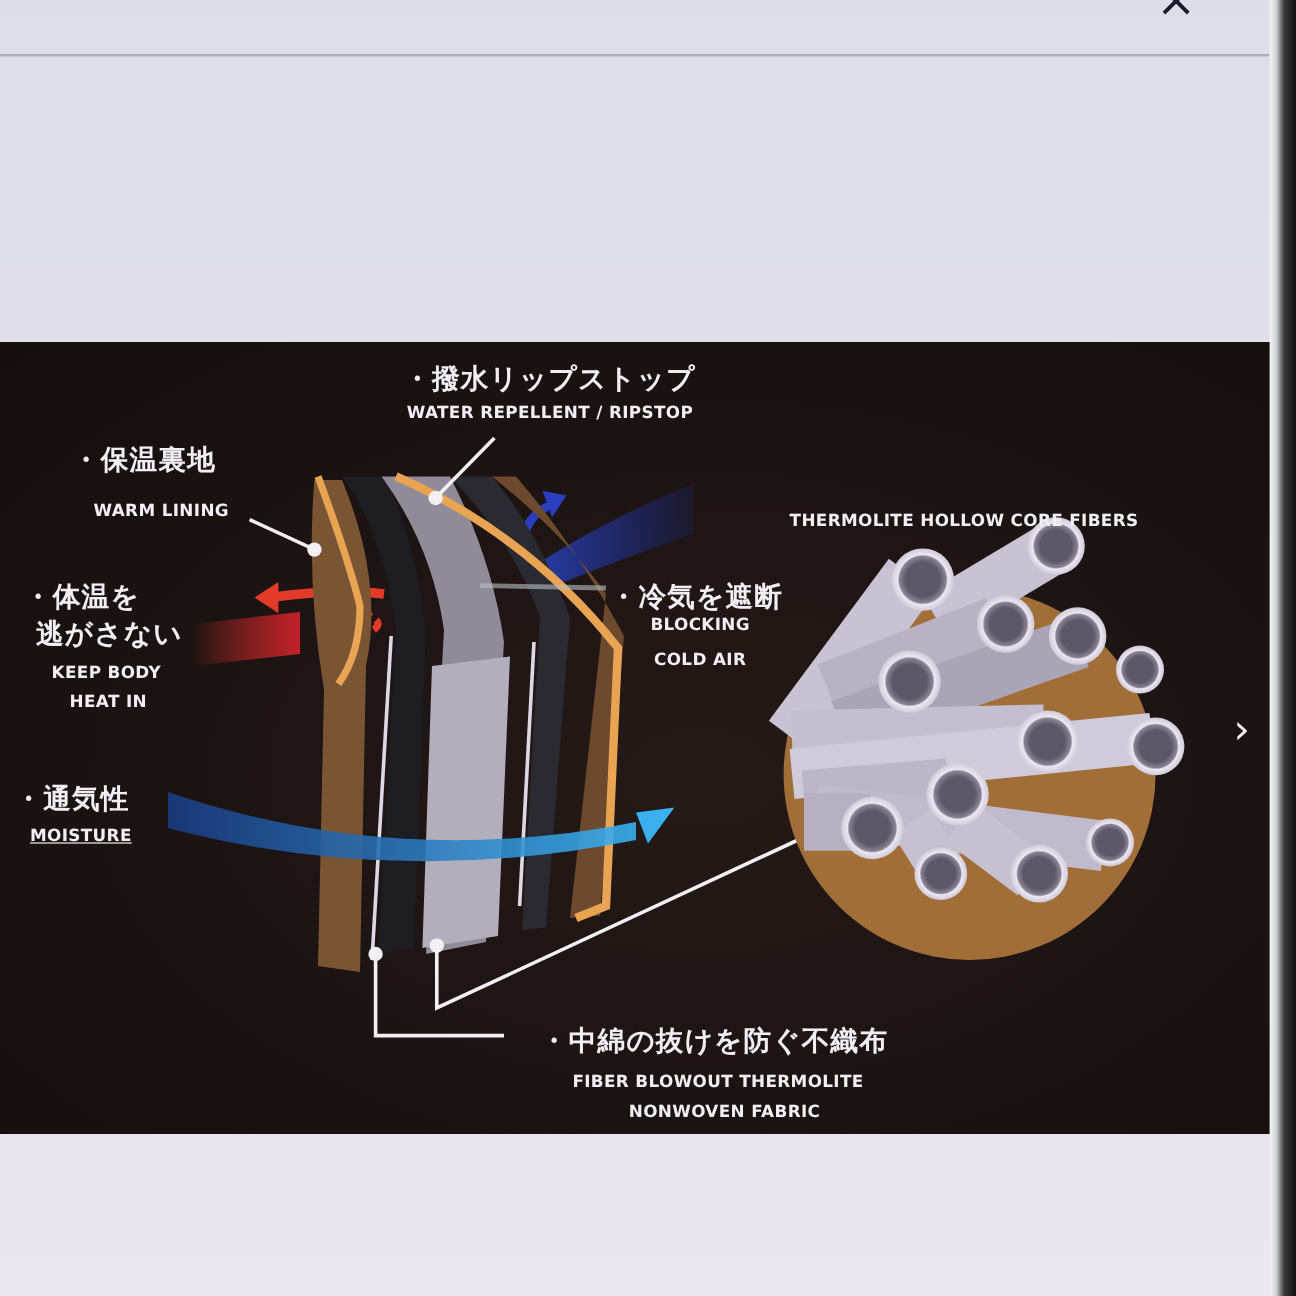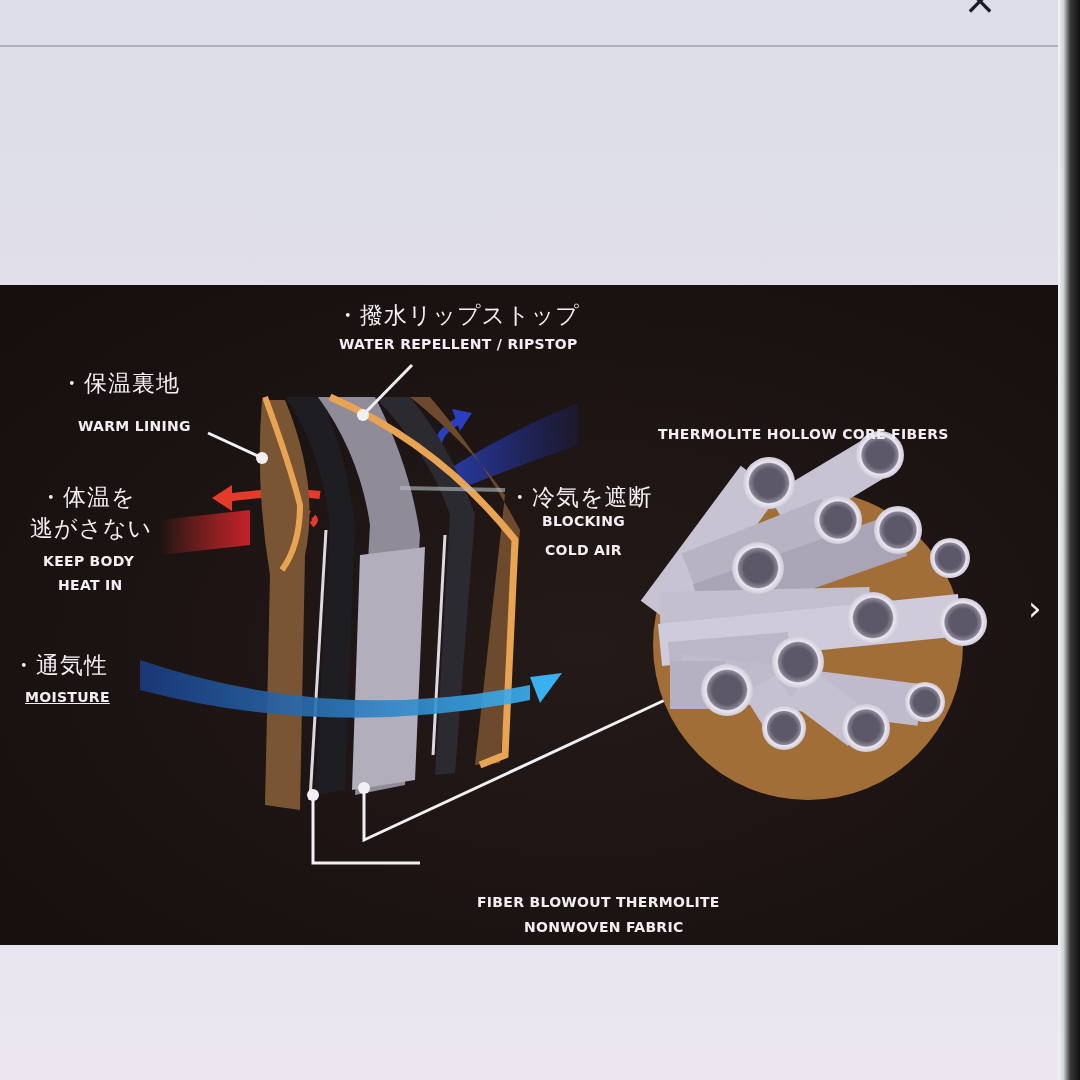--- a/index.html
+++ b/index.html
@@ -26,21 +26,21 @@
       color:#1b1b2a; font-size:40px; line-height:28px; text-align:center;
       font-family:"DejaVu Sans", sans-serif; cursor:pointer;
     }
     .diagram {
       position:absolute; left:0; top:285px; width:1062px; height:660px;
       background:#1a1211;
       background:radial-gradient(ellipse at 55% 55%, #241a18 0%, #1b1312 60%, #140e0d 100%);
     }
     .diagram svg { position:absolute; left:0; top:0; }
     .lbl { position:absolute; color:#f3eef4; font-weight:bold; white-space:nowrap; }
-    .jp { font-size:23px; font-weight:normal; letter-spacing:1px; }
+    .jp { font-size:23px; font-weight:bold; letter-spacing:1px; }
     .en { font-size:14px; font-weight:bold; letter-spacing:.3px; }
     .next-arrow {
       position:absolute; left:1028px; top:588px; width:30px; height:40px;
       color:#f2f0f5; font-size:34px; line-height:40px; cursor:pointer;
     }
   </style>
 </head>
 <body>
 
 <div class="screen">
@@ -141,32 +141,33 @@
     <div class="lbl" style="left:336px;top:15px;">
       <div class="jp">・撥水リップストップ</div>
     </div>
     <div class="lbl en" style="left:339px;top:51px;">WATER REPELLENT / RIPSTOP</div>
 
     <div class="lbl en" style="left:658px;top:117px;margin-top:24px;">THERMOLITE HOLLOW CORE FIBERS</div>
 
     <div class="lbl jp" style="left:60px;top:83px;">・保温裏地</div>
     <div class="lbl en" style="left:78px;top:133px;">WARM LINING</div>
 
-    <div class="lbl jp" style="left:39px;top:197px;">・体温を</div>
+    <div class="lbl jp" style="left:20px;top:197px;">・体温を</div>
     <div class="lbl jp" style="left:30px;top:228px;">逃がさない</div>
     <div class="lbl en" style="left:43px;top:268px;">KEEP BODY</div>
     <div class="lbl en" style="left:58px;top:292px;">HEAT IN</div>
 
     <div class="lbl jp" style="left:508px;top:197px;">・冷気を遮断</div>
     <div class="lbl en" style="left:542px;top:228px;">BLOCKING</div>
     <div class="lbl en" style="left:545px;top:257px;">COLD AIR</div>
 
     <div class="lbl jp" style="left:12px;top:365px;">・通気性</div>
     <div class="lbl en" style="left:25px;top:404px;text-decoration:underline;">MOISTURE</div>
 
+    <div class="lbl jp" style="left:450px;top:567px;">・中綿の抜けを防ぐ不織布</div>
     <div class="lbl en" style="left:477px;top:609px;">FIBER BLOWOUT THERMOLITE</div>
     <div class="lbl en" style="left:524px;top:634px;">NONWOVEN FABRIC</div>
   </div>
 
   <div class="next-arrow">›</div>
 </div>
 
 <div class="bezel"></div>
 
 </body></html>

